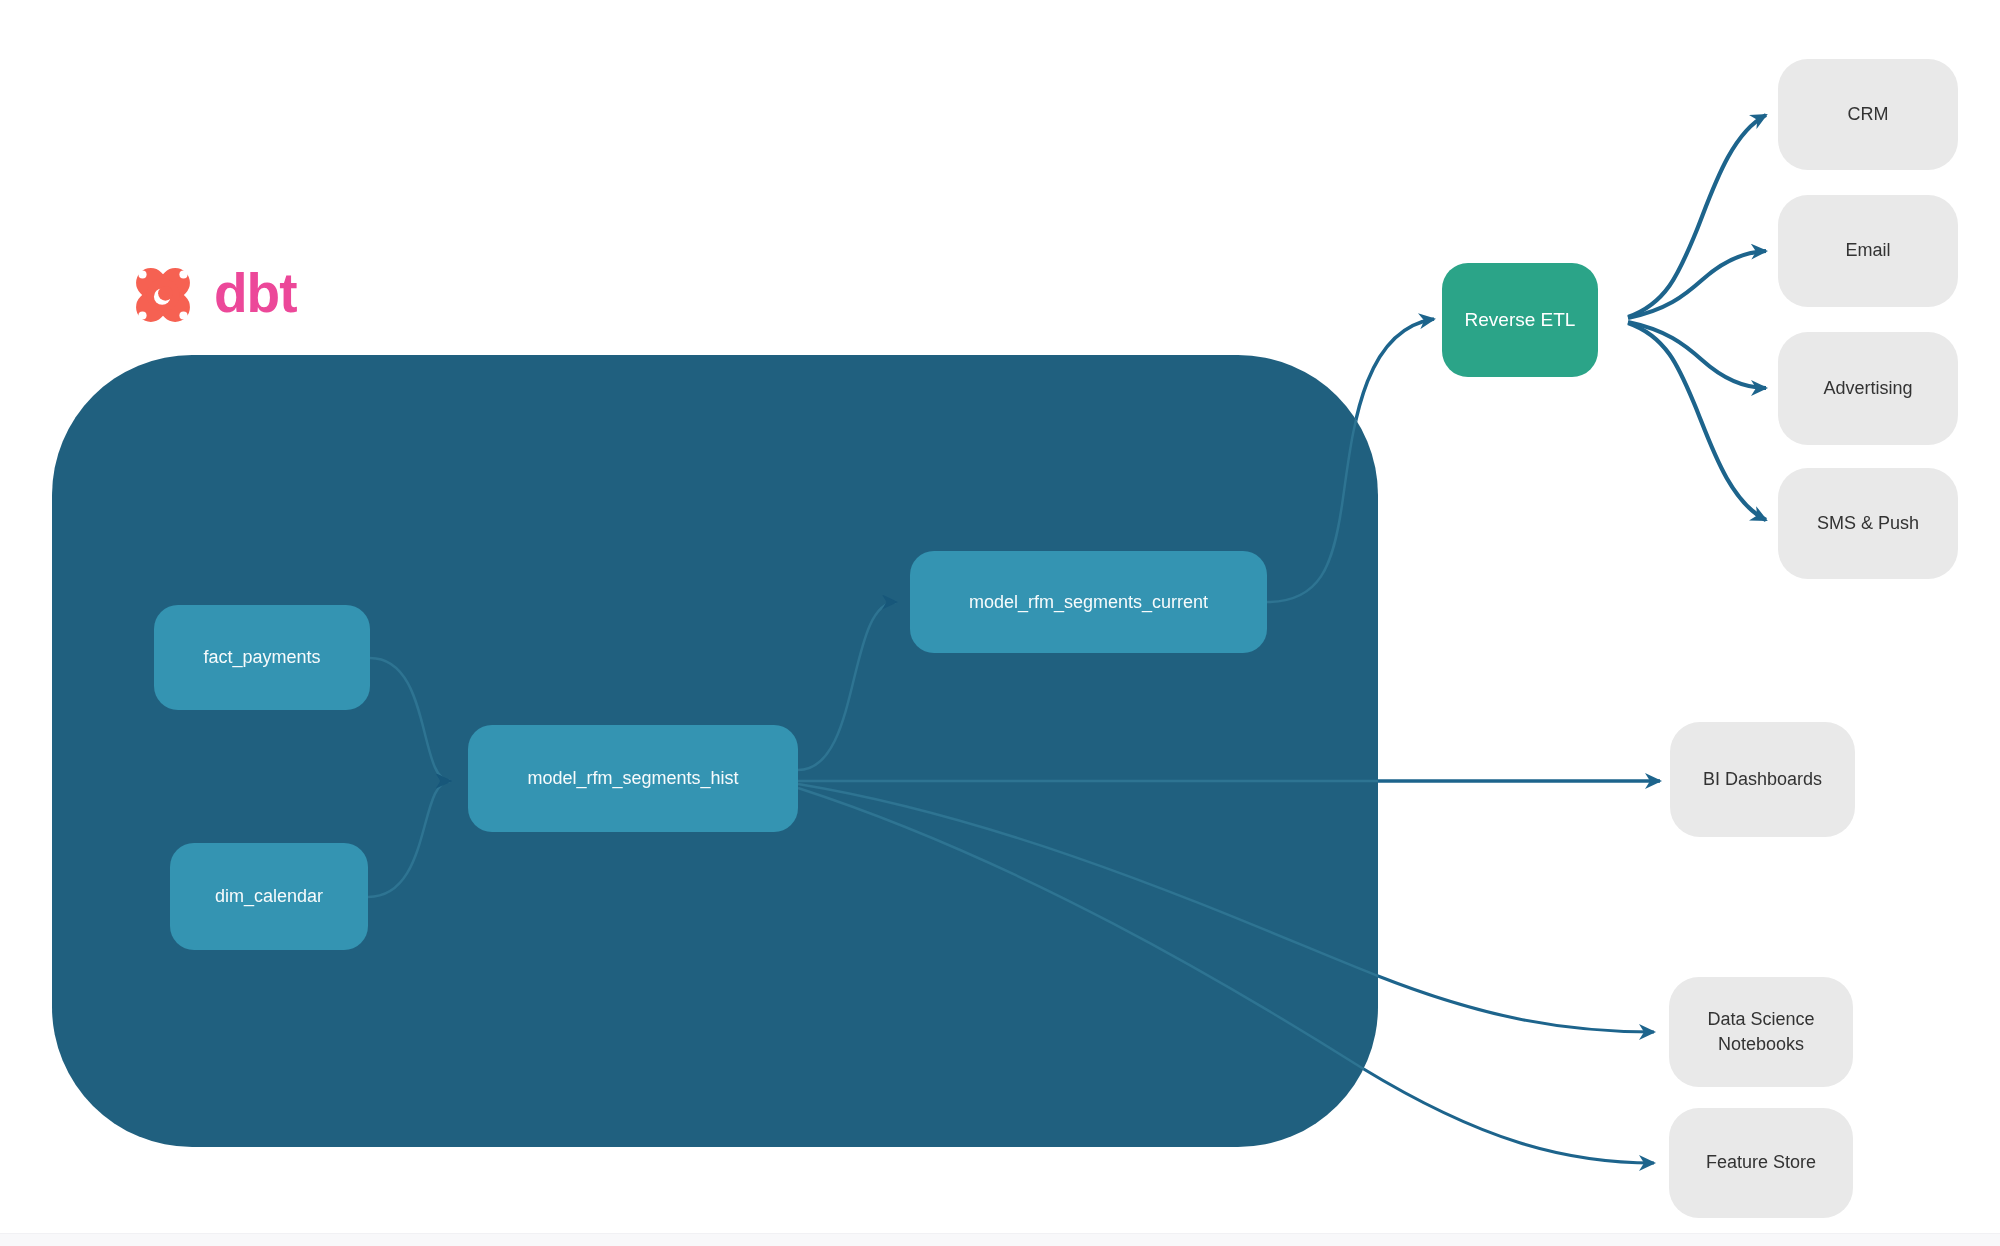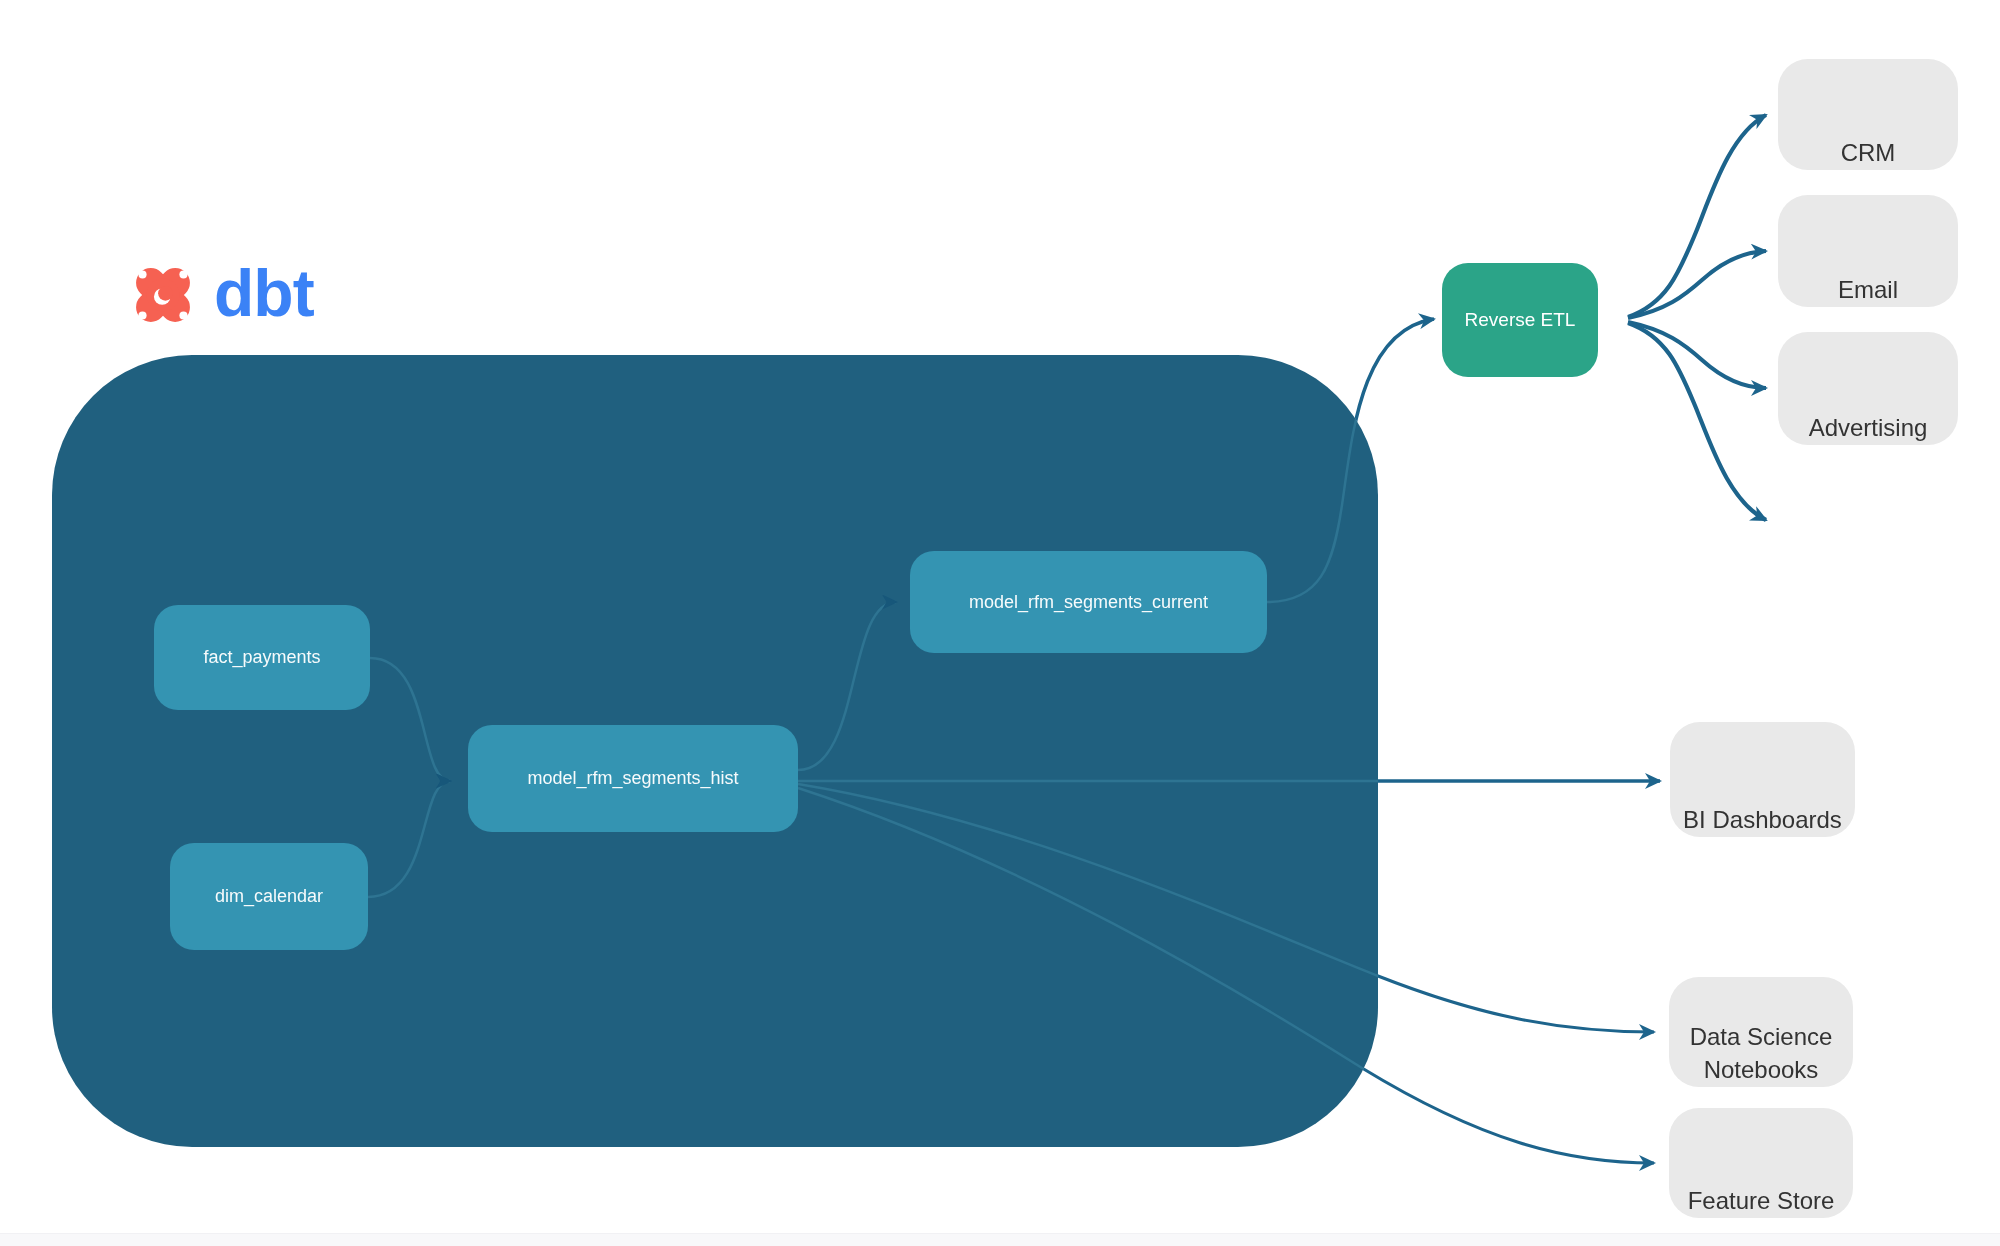--- a/index.html
+++ b/index.html
@@ -4,38 +4,38 @@
 <style>
   html,body{margin:0;padding:0;background:#ffffff;}
   .canvas{
     position:relative;width:2000px;height:1246px;background:#ffffff;overflow:hidden;
     font-family:"Liberation Sans","DejaVu Sans",sans-serif;
   }
   
   .logo{position:absolute;left:122px;top:254px;display:flex;align-items:center;gap:10px;}
   .logo svg{width:82px;height:82px;display:block;}
   .wordmark{
-    font-size:66px;font-weight:800;color:#3b82f6;letter-spacing:-1px;line-height:1;
+    font-size:55px;font-weight:800;color:#ec4899;letter-spacing:-1px;line-height:1;
     transform:translateY(-2px);
   }
   
   .warehouse{
     position:absolute;left:52px;top:355px;width:1326px;height:792px;
     background:#20607F;border-radius:140px;
   }
   
   svg.edges{position:absolute;left:0;top:0;width:2000px;height:1246px;pointer-events:none;}
   
   .node{
     position:absolute;display:flex;align-items:center;justify-content:center;
     text-align:center;box-sizing:border-box;
   }
   .node-teal{background:#3494B2;border-radius:24px;color:rgba(255,255,255,.96);font-size:18px;}
   .node-green{background:#2BA488;border-radius:26px;color:#ffffff;font-size:19px;}
-  .node-gray{background:#E9E9E9;border-radius:30px;color:#333333;font-size:24px;line-height:1.4;padding:0 10px;align-items:flex-end;}
+  .node-gray{background:#E9E9E9;border-radius:30px;color:#333333;font-size:18px;line-height:1.4;padding:0 10px;}
   .n-fact   {left:154px;top:605px;width:216px;height:105px;}
   .n-dim    {left:170px;top:843px;width:198px;height:107px;}
   .n-hist   {left:468px;top:725px;width:330px;height:107px;}
   .n-current{left:910px;top:551px;width:357px;height:102px;}
   .n-retl   {left:1442px;top:263px;width:156px;height:114px;}
   .n-crm    {left:1778px;top:59px;width:180px;height:111px;}
   .n-email  {left:1778px;top:195px;width:180px;height:112px;}
   .n-adv    {left:1778px;top:332px;width:180px;height:113px;}
   .n-sms    {left:1778px;top:468px;width:180px;height:111px;}
   .n-bi     {left:1670px;top:722px;width:185px;height:115px;}
@@ -133,20 +133,23 @@
 
   <div class="node node-gray n-crm">
     <span>CRM</span>
   </div>
   <div class="node node-gray n-email">
     <span>Email</span>
   </div>
   <div class="node node-gray n-adv">
     <span>Advertising</span>
   </div>
+  <div class="node node-gray n-sms">
+    <span>SMS &amp; Push</span>
+  </div>
   <div class="node node-gray n-bi">
     <span>BI Dashboards</span>
   </div>
   <div class="node node-gray n-ds">
     <span>Data Science Notebooks</span>
   </div>
   <div class="node node-gray n-fs">
     <span>Feature Store</span>
   </div>
 

